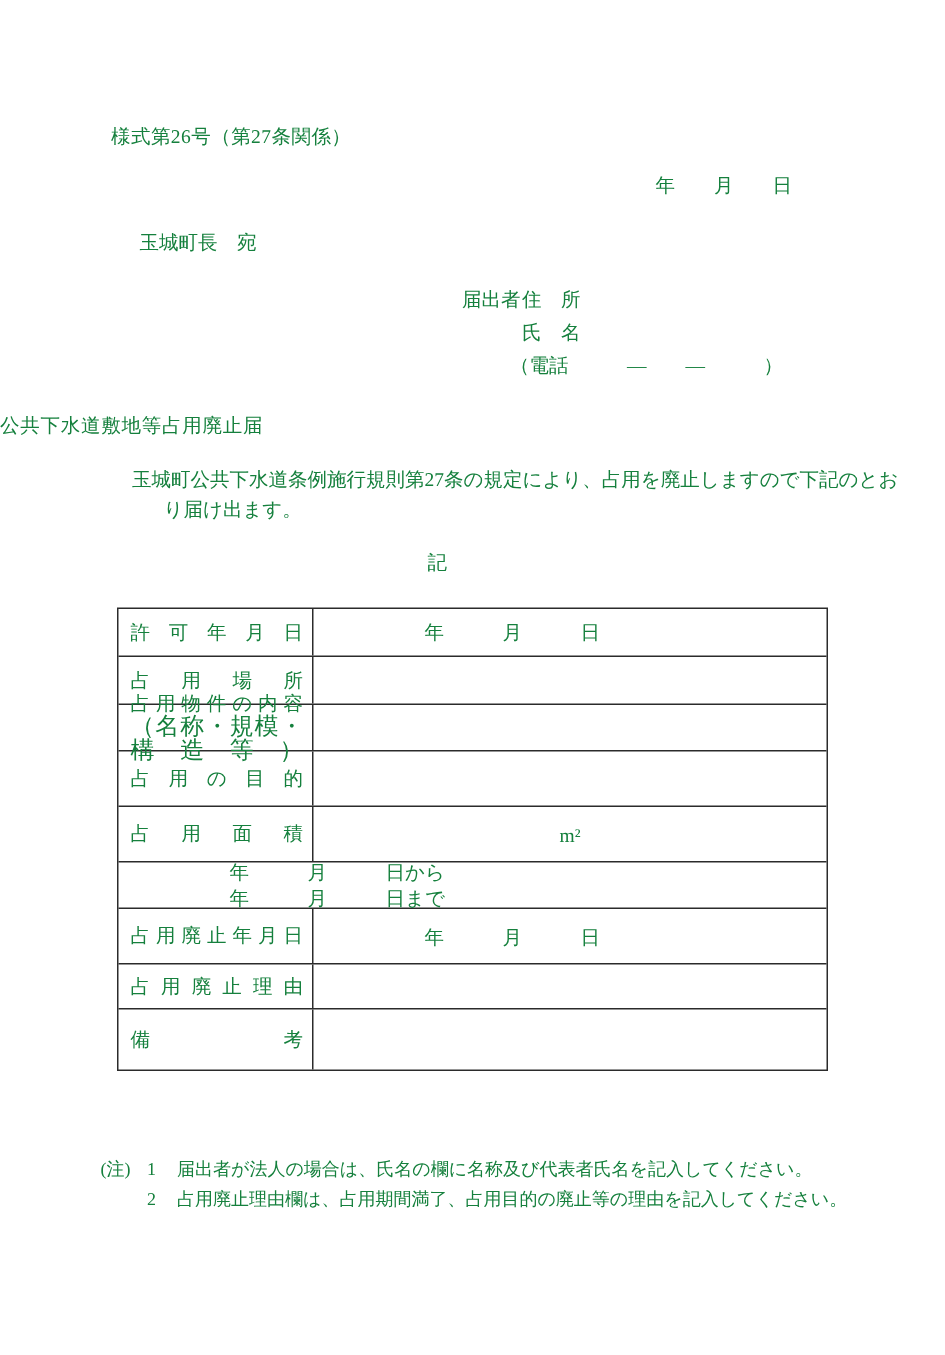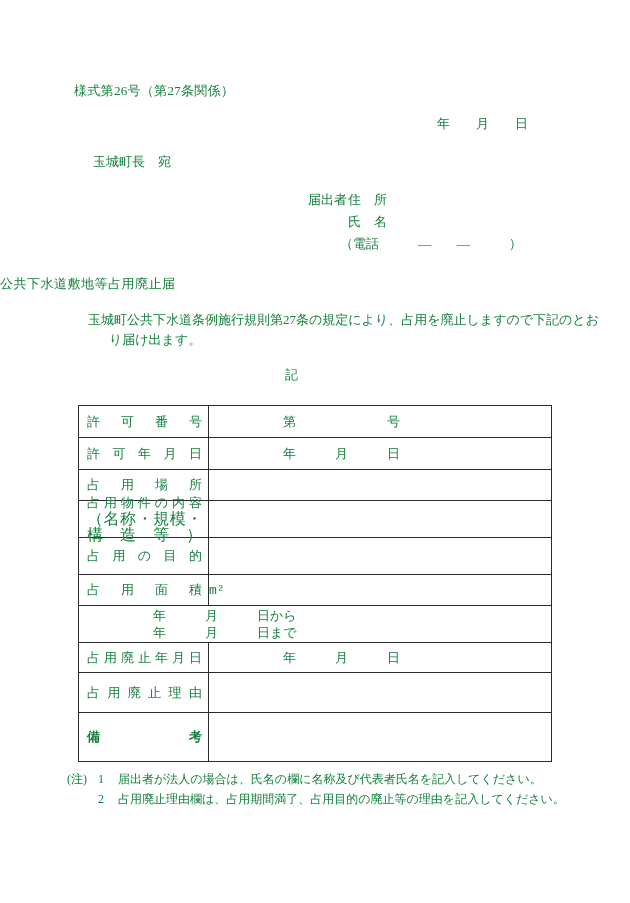--- a/index.html
+++ b/index.html
@@ -41,21 +41,21 @@
     width:130px;box-sizing:border-box;border-right:1px solid #2b2b2b;
     padding:0 6px 0 8px;display:flex;flex-direction:column;justify-content:center;
     line-height:16px;
   }
   .jline{text-align:justify;text-align-last:justify;}
   .sublabel{font-size:16px;letter-spacing:-.3px;}
   .tvalue{
     flex:1;box-sizing:border-box;display:flex;flex-direction:column;justify-content:center;
     padding-left:74px;line-height:17px;white-space:pre;
   }
-  .tvalue.center{padding-left:0;align-items:flex-start;text-align:center;font-family:Liberation Mono, monospace;}
+  .tvalue.center{padding-left:0;align-items:center;text-align:center;}
 
   .notes{position:absolute;left:67px;top:769px;font-size:12px;}
   .note-line{display:flex;line-height:20px;}
   .note-marker{width:31px;}
   .note-num{width:20px;}
   .note-text{white-space:pre;}
 </style>
 </head>
 <body>
 
@@ -70,26 +70,20 @@
   <div class="abs" id="notifier-name">氏　名</div>
   <div class="abs" id="notifier-phone">（電話　　　―　　―　　　）</div>
 
   <div class="abs" id="doc-title">公共下水道敷地等占用廃止届</div>
 
   <div class="abs" id="body-line1">玉城町公共下水道条例施行規則第27条の規定により、占用を廃止しますので下記のとお</div>
   <div class="abs" id="body-line2">り届け出ます。</div>
   <div class="abs" id="ki">記</div>
 
   <div class="table">
-      <div class="trow">
-        <div class="tlabel">
-          <div class="jline">許可番号</div>
-        </div>
-        <div class="tvalue"><div>第　　　　　　　号</div></div>
-      </div>
       <div class="trow">
         <div class="tlabel">
           <div class="jline">許可年月日</div>
         </div>
         <div class="tvalue"><div>年　　　月　　　日</div></div>
       </div>
       <div class="trow">
         <div class="tlabel">
           <div class="jline">占用場所</div>
         </div>

